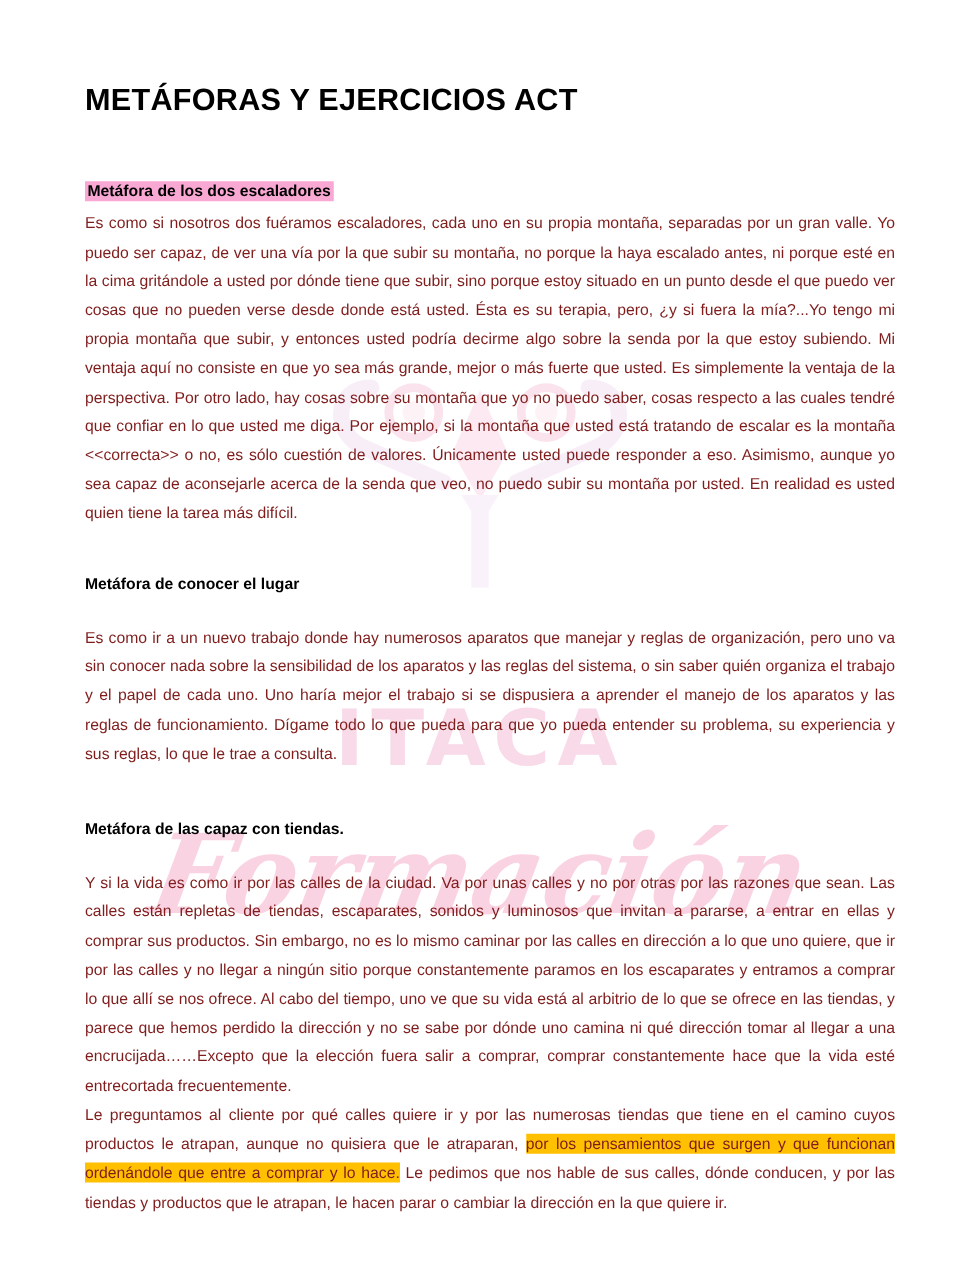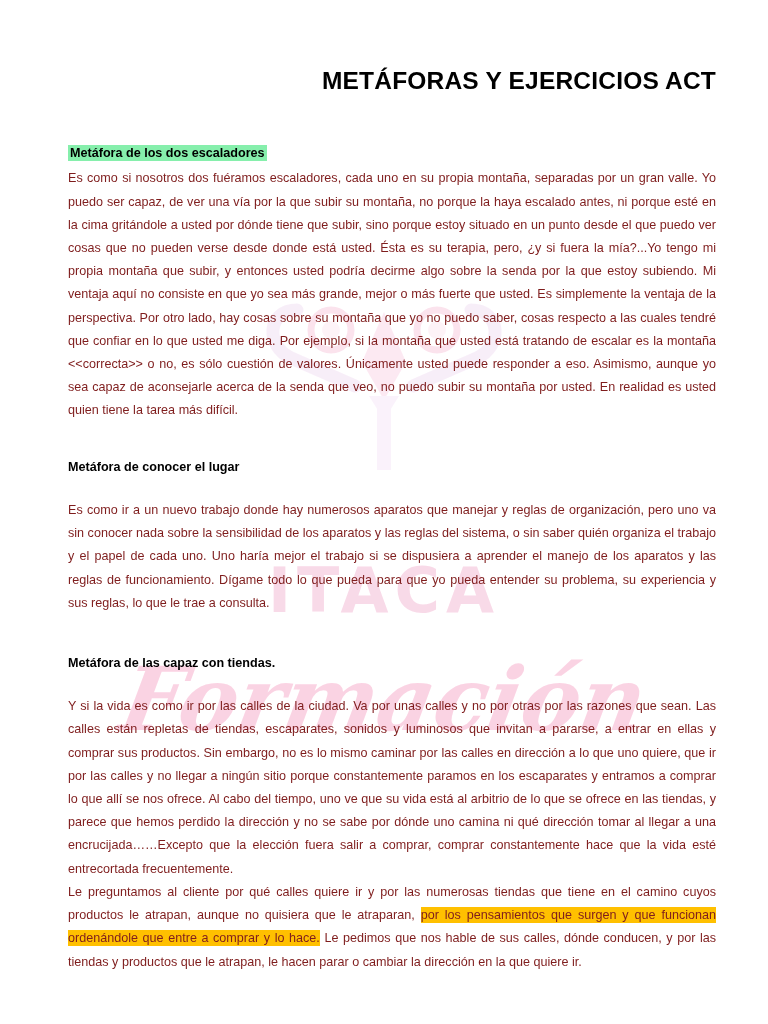--- a/index.html
+++ b/index.html
@@ -73,21 +73,21 @@
   }
 
   
   .content {
     position: relative;
     z-index: 2;
     padding: 0 52px 0 68px;
   }
 
   .doc-title {
-    text-align: right;
+    text-align: left;
     font-family: "Liberation Sans", sans-serif;
     font-weight: bold;
     font-size: 24.5px;
     letter-spacing: 0.2px;
     margin: 0;
     padding-top: 68px;
     color: #000;
     line-height: 1.1;
   }
 
@@ -95,21 +95,21 @@
 
   .heading {
     font-family: "Liberation Sans", sans-serif;
     font-weight: bold;
     font-size: 12.6px;
     line-height: 1.3;
     margin: 0;
     color: #000;
   }
   .heading .hl {
-    background: #86efac;
+    background: #f9a8d4;
     box-decoration-break: clone;
     -webkit-box-decoration-break: clone;
     padding: 1px 2px 1px 2px;
   }
 
   .spacer-1 { height: 50px; }   
   .spacer-2 { height: 6px; }    
   .spacer-3 { height: 36px; }   
   .spacer-4 { height: 24px; }   
   .spacer-5 { height: 40px; }

